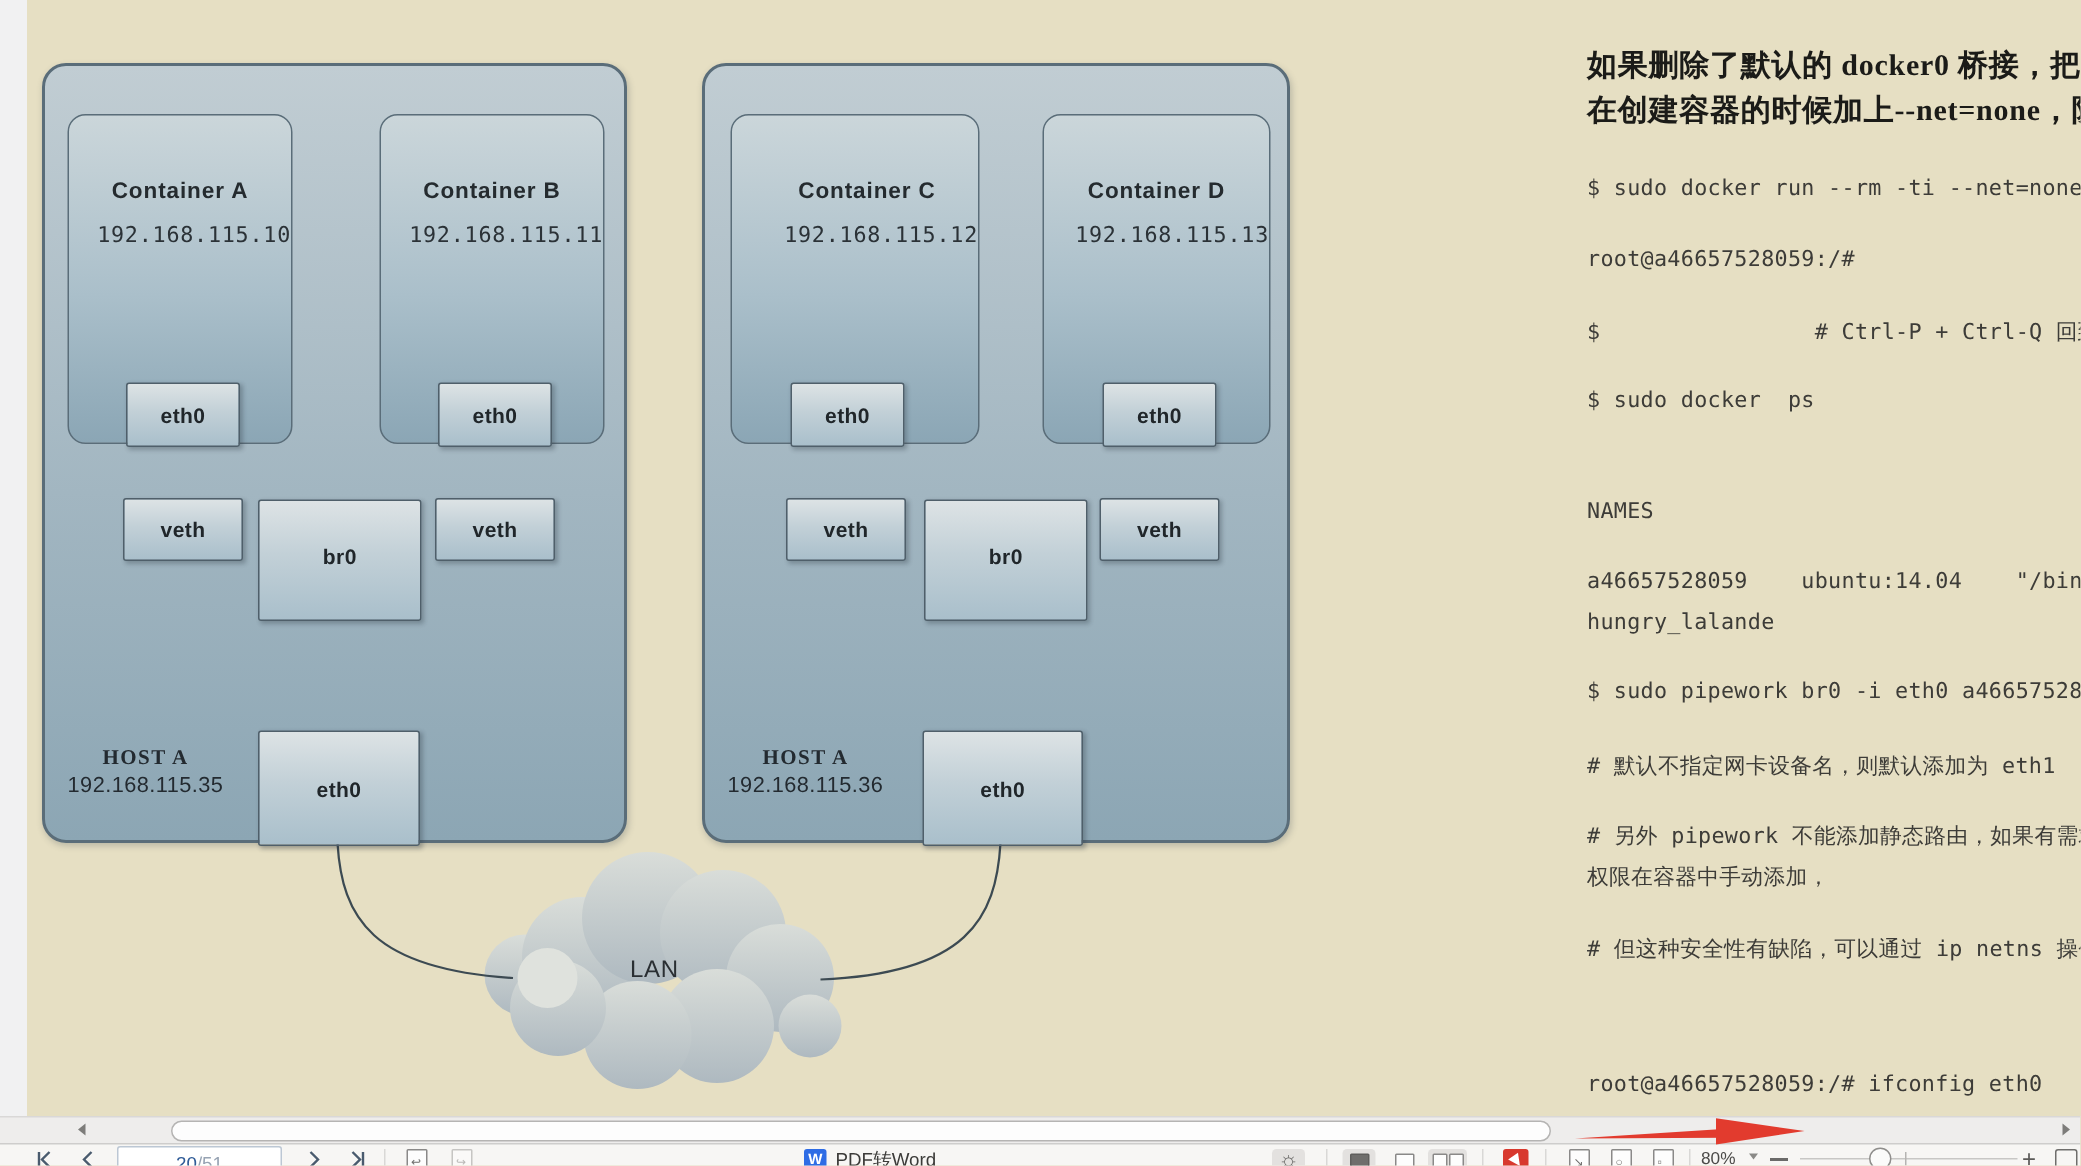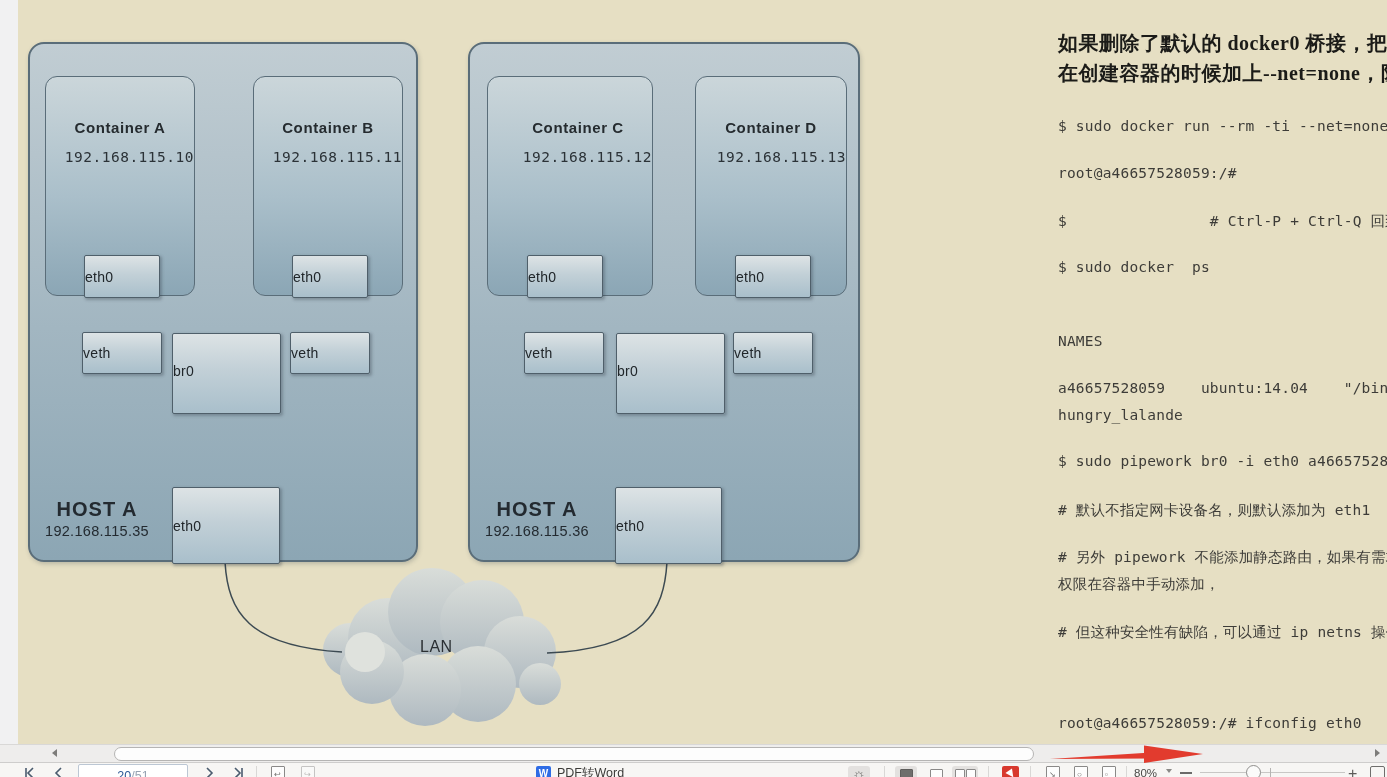--- a/index.html
+++ b/index.html
@@ -20,27 +20,27 @@
     box-shadow:1px 2px 4px rgba(60,70,80,.25);
   }
   .container-box{
     background:linear-gradient(180deg,#cbd6da 0%,#aabfca 55%,#8ba6b5 100%);
     border:1.5px solid #5a6d79;border-radius:12px;
   }
   .mini-box{
     background:linear-gradient(180deg,#dde3e5 0%,#c2d0d7 45%,#a9bfcb 100%);
     border:1.5px solid #4f5f6a;border-radius:2px;
     box-shadow:1.5px 1.5px 3px rgba(40,50,60,.3);
-    display:flex;align-items:center;justify-content:flex-start;
+    display:flex;align-items:center;justify-content:center;font-weight:bold;
   }
   .container-name{font-size:15px;font-weight:700;letter-spacing:.6px;color:#252b2f;text-align:center;}
   .container-ip{font-family:"DejaVu Sans Mono",monospace;font-size:14.5px;letter-spacing:.5px;color:#2b3237;text-align:right;margin-top:13px;}
   .mini-label{font-size:14px;color:#20262a;letter-spacing:.3px;}
   .host-label{ text-align:center;color:#232a30;}
-  .host-label .hname{font-size:20px;font-weight:700;letter-spacing:1px;}
+  .host-label .hname{font-size:14px;font-weight:700;letter-spacing:1px;font-family:Liberation Serif, serif;}
   .host-label .hip{font-size:14.5px;margin-top:2px;letter-spacing:.3px;}
   .lan-label{font-size:16px;color:#2a2f33;letter-spacing:.5px;}
 
   
   .right-panel{position:absolute;left:1040px;top:0;width:400px;height:744px;}
   .rline{position:absolute;left:0;white-space:pre;}
   .rline.zh{
     font-family:"Liberation Serif",serif;font-size:20px;font-weight:600;color:#1b1b18;letter-spacing:.5px;
   }
   .rline.code{

